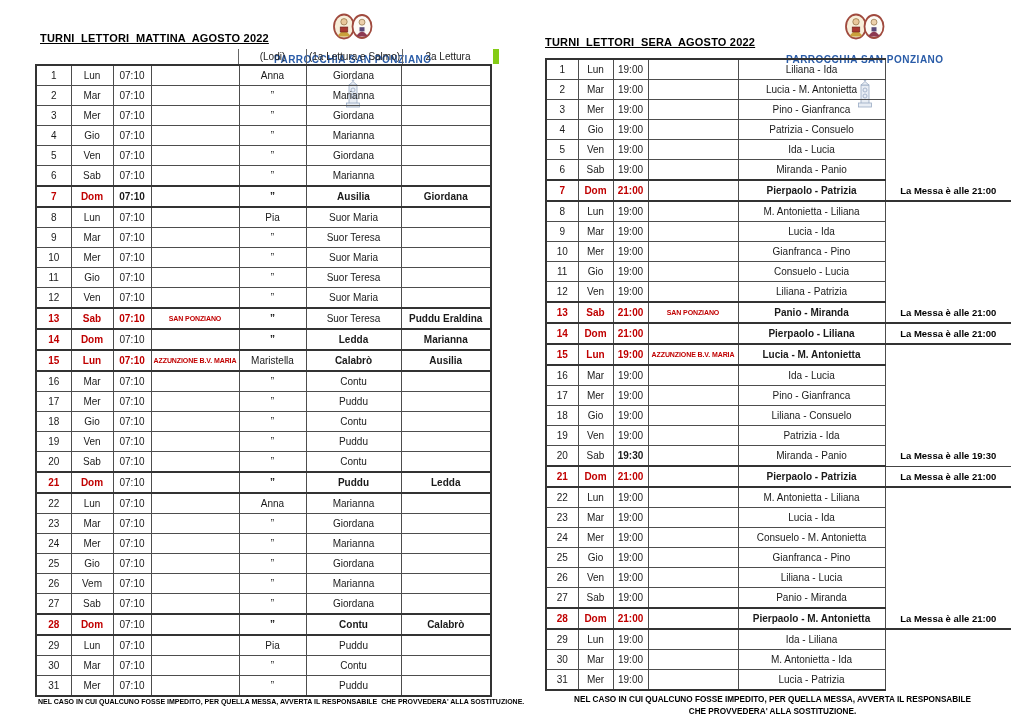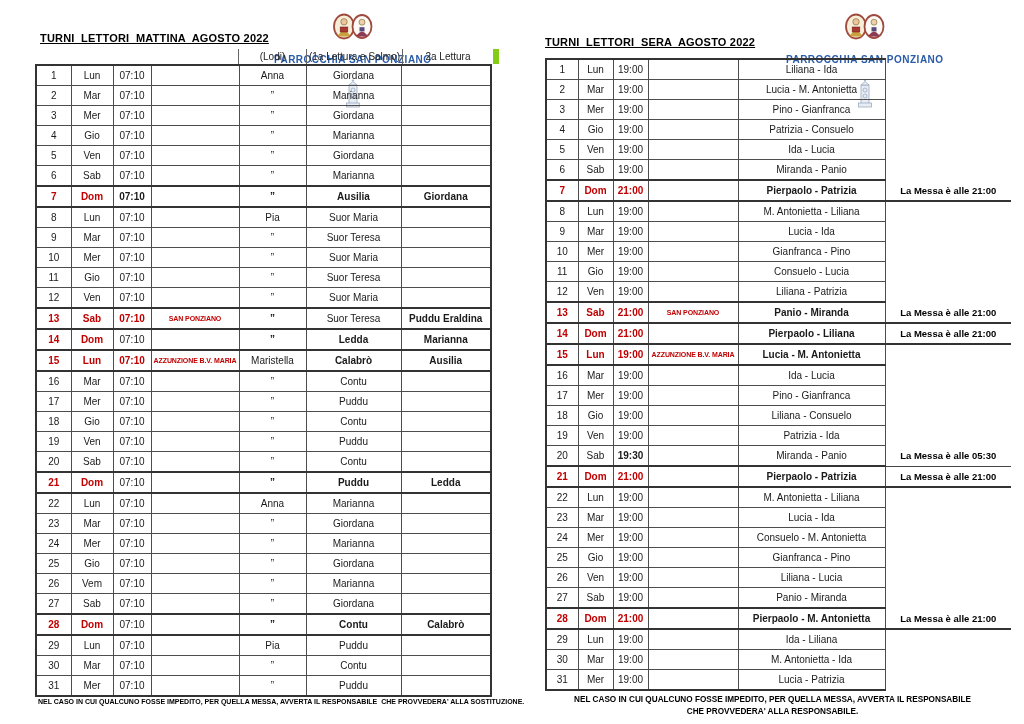--- a/index.html
+++ b/index.html
@@ -576,21 +576,21 @@
         <td class="c-evt"></td>
         <td class="c-readers">Patrizia - Ida</td>
         <td class="c-note"></td>
       </tr>
       <tr>
         <td class="c-num">20</td>
         <td class="c-day">Sab</td>
         <td class="c-time b">19:30</td>
         <td class="c-evt"></td>
         <td class="c-readers">Miranda - Panio</td>
-        <td class="c-note hasnote">La Messa è alle 05:30</td>
+        <td class="c-note hasnote">La Messa è alle 19:30</td>
       </tr>
       <tr class="thick">
         <td class="c-num red">21</td>
         <td class="c-day red">Dom</td>
         <td class="c-time redb">21:00</td>
         <td class="c-evt"></td>
         <td class="c-readers b">Pierpaolo - Patrizia</td>
         <td class="c-note hasnote">La Messa è alle 21:00</td>
       </tr>
       <tr>
@@ -671,14 +671,14 @@
         <td class="c-time">19:00</td>
         <td class="c-evt"></td>
         <td class="c-readers">Lucia - Patrizia</td>
         <td class="c-note"></td>
       </tr>
     </tbody>
 </table>
 
 <div class="footnote-right">
   <div>NEL CASO IN CUI QUALCUNO FOSSE IMPEDITO, PER QUELLA MESSA, AVVERTA IL RESPONSABILE</div>
-  <div>CHE PROVVEDERA' ALLA RESPONSABILE.</div>
+  <div>CHE PROVVEDERA' ALLA SOSTITUZIONE.</div>
 </div>
 
 </body></html>

